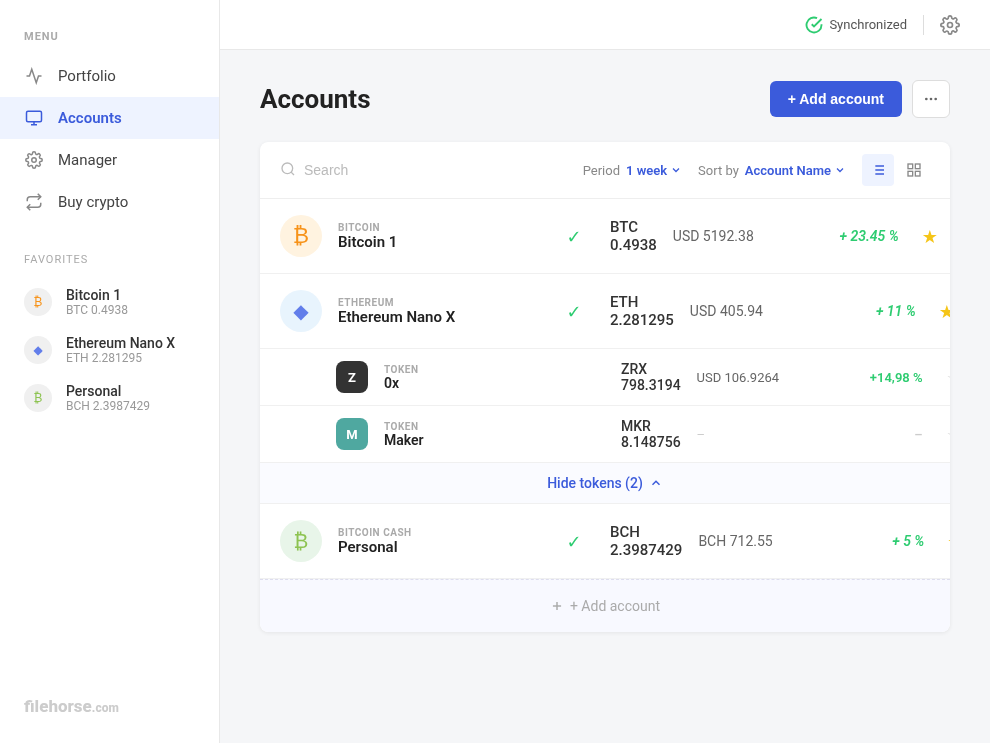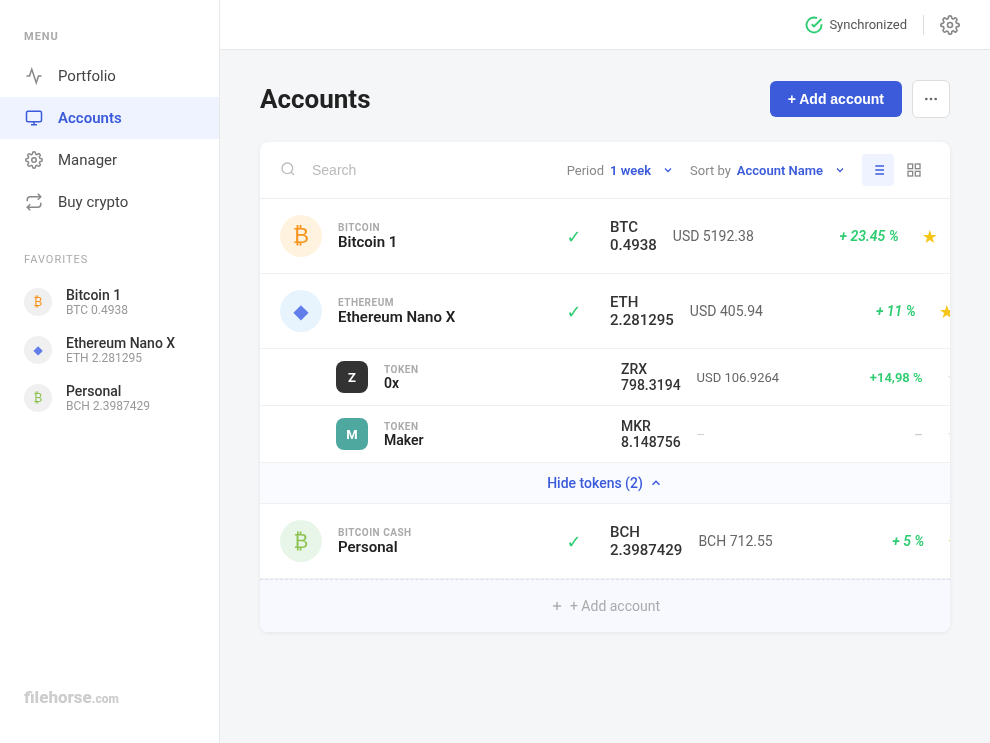--- a/index.html
+++ b/index.html
@@ -13,21 +13,21 @@
     }
 
     
     .sidebar {
       width: 220px;
       min-width: 220px;
       background: #fff;
       height: 100%;
       display: flex;
       flex-direction: column;
-      padding: 30px 0 20px 0;
+      padding: 30px 0 11px 0;
       border-right: 1px solid #e8e8e8;
     }
     .menu-label {
       font-size: 11px;
       font-weight: 700;
       color: #aaa;
       letter-spacing: 1px;
       padding: 0 24px 12px 24px;
     }
     .nav-item {
@@ -192,21 +192,21 @@
       border-radius: 8px 8px 0 0;
       padding: 12px 20px;
       display: flex;
       align-items: center;
       gap: 16px;
       border-bottom: 1px solid #eee;
     }
     .search-wrap {
       display: flex;
       align-items: center;
-      gap: 16px;
+      gap: 8px;
       flex: 1;
       color: #aaa;
       font-size: 14px;
       justify-content: space-between;
     }
     .search-input {
       border: none;
       outline: none;
       font-size: 14px;
       color: #333;
@@ -225,21 +225,21 @@
       gap: 6px;
       font-size: 13px;
       color: #888;
     }
     .filter-value {
       color: #3b5bdb;
       font-weight: 600;
       cursor: pointer;
       display: flex;
       align-items: center;
-      gap: 11px;
+      gap: 3px;
     }
     .view-btns {
       display: flex;
       gap: 4px;
     }
     .view-btn {
       width: 32px;
       height: 32px;
       border-radius: 4px;
       display: flex;

